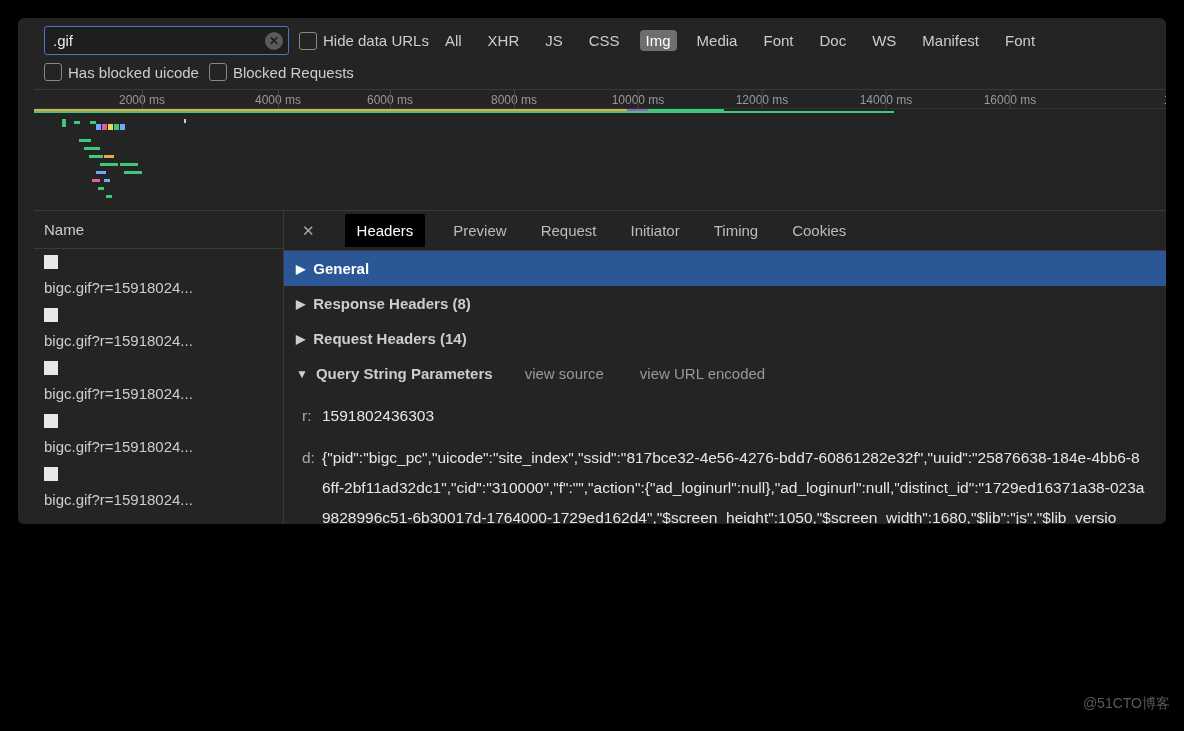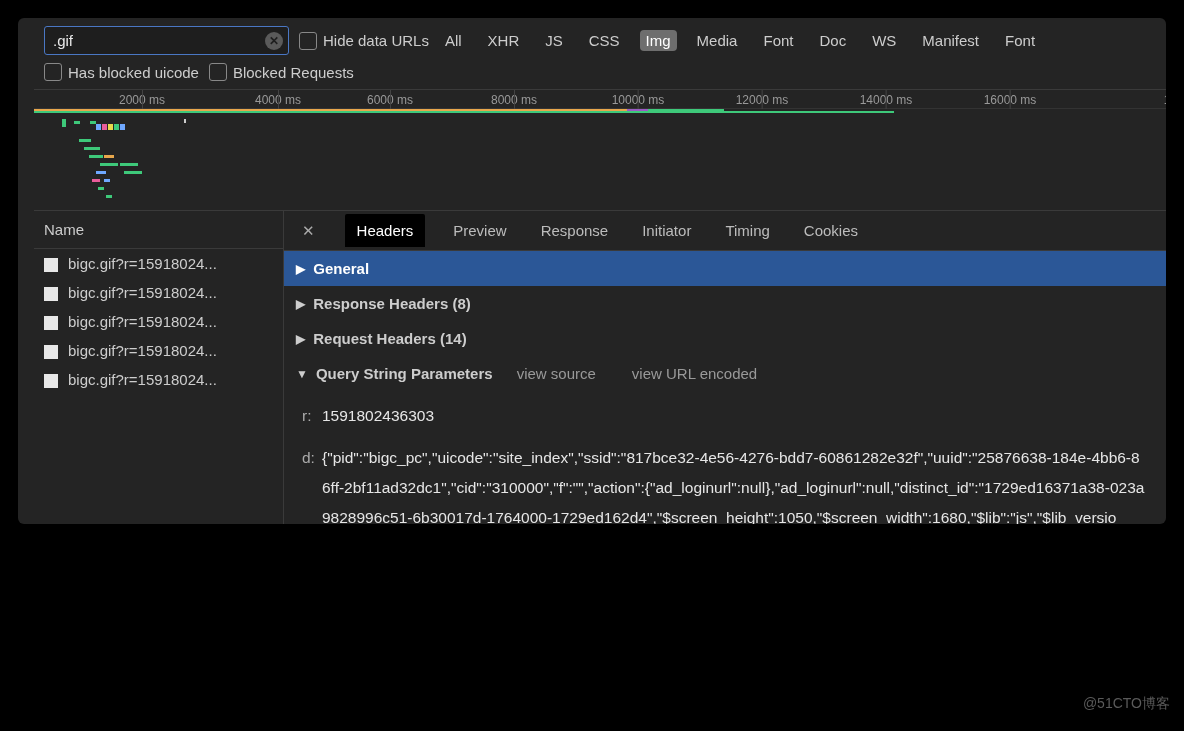--- a/index.html
+++ b/index.html
@@ -26,35 +26,35 @@
 .waterfall { position: relative; height: 102px; background: #242424; border-bottom: 1px solid #3a3a3a; overflow: hidden; }
 .wf-long1 { left: 105px; top: 22px; width: 690px; height: 2px; background: linear-gradient(90deg, #e8a74c 0%, #e8a74c 86%, #9b5cc5 86%, #9b5cc5 89%, #3ec97a 89%, #3ec97a 100%); }
 .wf-long2 { left: 105px; top: 26px; width: 860px; height: 2px; background: #3ec97a; }
 .mark { position: absolute; width: 6px; height: 3px; }
 
 
 .split { display: flex; flex: 1; overflow: hidden; }
 .left-pane { width: 250px; border-right: 1px solid #3a3a3a; display: flex; flex-direction: column; overflow: hidden; }
 .left-header { padding: 10px 10px; border-bottom: 1px solid #3a3a3a; color: #cdcdcd; }
 .req-list { overflow: auto; }
-.req-row { display: flex; align-items: flex-end; gap: 10px; padding: 6px 10px; cursor: pointer; white-space: nowrap; overflow: hidden; text-overflow: ellipsis; }
+.req-row { display: flex; align-items: flex-start; gap: 10px; padding: 6px 10px; cursor: pointer; white-space: nowrap; overflow: hidden; text-overflow: ellipsis; flex-direction: column; }
 .req-row .sq { width: 14px; height: 14px; background: #e8e8e8; flex-shrink: 0; }
 .req-row span { overflow: hidden; text-overflow: ellipsis; }
 
 .right-pane { flex: 1; display: flex; flex-direction: column; overflow: hidden; }
 .tabs { display: flex; align-items: center; gap: 22px; padding: 0 10px; height: 40px; border-bottom: 1px solid #3a3a3a; }
 .close-x { color: #aaa; cursor: pointer; padding: 2px 8px; }
 .tab { color: #bcbcbc; cursor: pointer; padding: 8px 6px; }
 .tab.active { background: #000; color: #fff; border-radius: 2px 2px 0 0; padding: 8px 12px; }
 
 .sections { overflow: auto; flex: 1; }
 .section-hdr { display: flex; align-items: center; gap: 8px; padding: 9px 12px; font-weight: 600; cursor: pointer; }
 .section-hdr.selected { background: #2b5797; color: #fff; }
 .tri { font-size: 12px; }
-.qsp-links { display: inline-flex; gap: 36px; margin-left: 16px; font-weight: 400; color: #999; }
+.qsp-links { display: inline-flex; gap: 36px; margin-left: 24px; font-weight: 400; color: #999; }
 
 .params { padding: 4px 18px 14px 18px; }
 .param-row { display: flex; padding: 6px 0; font-family: ui-monospace, Menlo, Consolas, monospace; font-size: 15.5px; line-height: 1.93; }
 .param-key { color: #aaa; min-width: 20px; padding-right: 6px; }
 .param-val { color: #e6e6e6; word-break: break-all; }
 
 .watermark { position: fixed; right: 14px; bottom: 18px; color: #5a5a5a; font-size: 14px; }
 </style>
 </head>
 <body>
@@ -161,21 +161,21 @@
             <span>bigc.gif?r=15918024...</span>
           </div>
       </div>
     </div>
 
     <div class="right-pane">
       <div class="tabs">
         <span class="close-x">✕</span>
         <span class="tab active">Headers</span>
         <span class="tab">Preview</span>
-        <span class="tab">Response</span>
+        <span class="tab">Request</span>
         <span class="tab">Initiator</span>
         <span class="tab">Timing</span>
         <span class="tab">Cookies</span>
       </div>
 
       <div class="sections">
         <div class="section-hdr selected">
           <span class="tri">▶</span>
           <span>General</span>
         </div>

